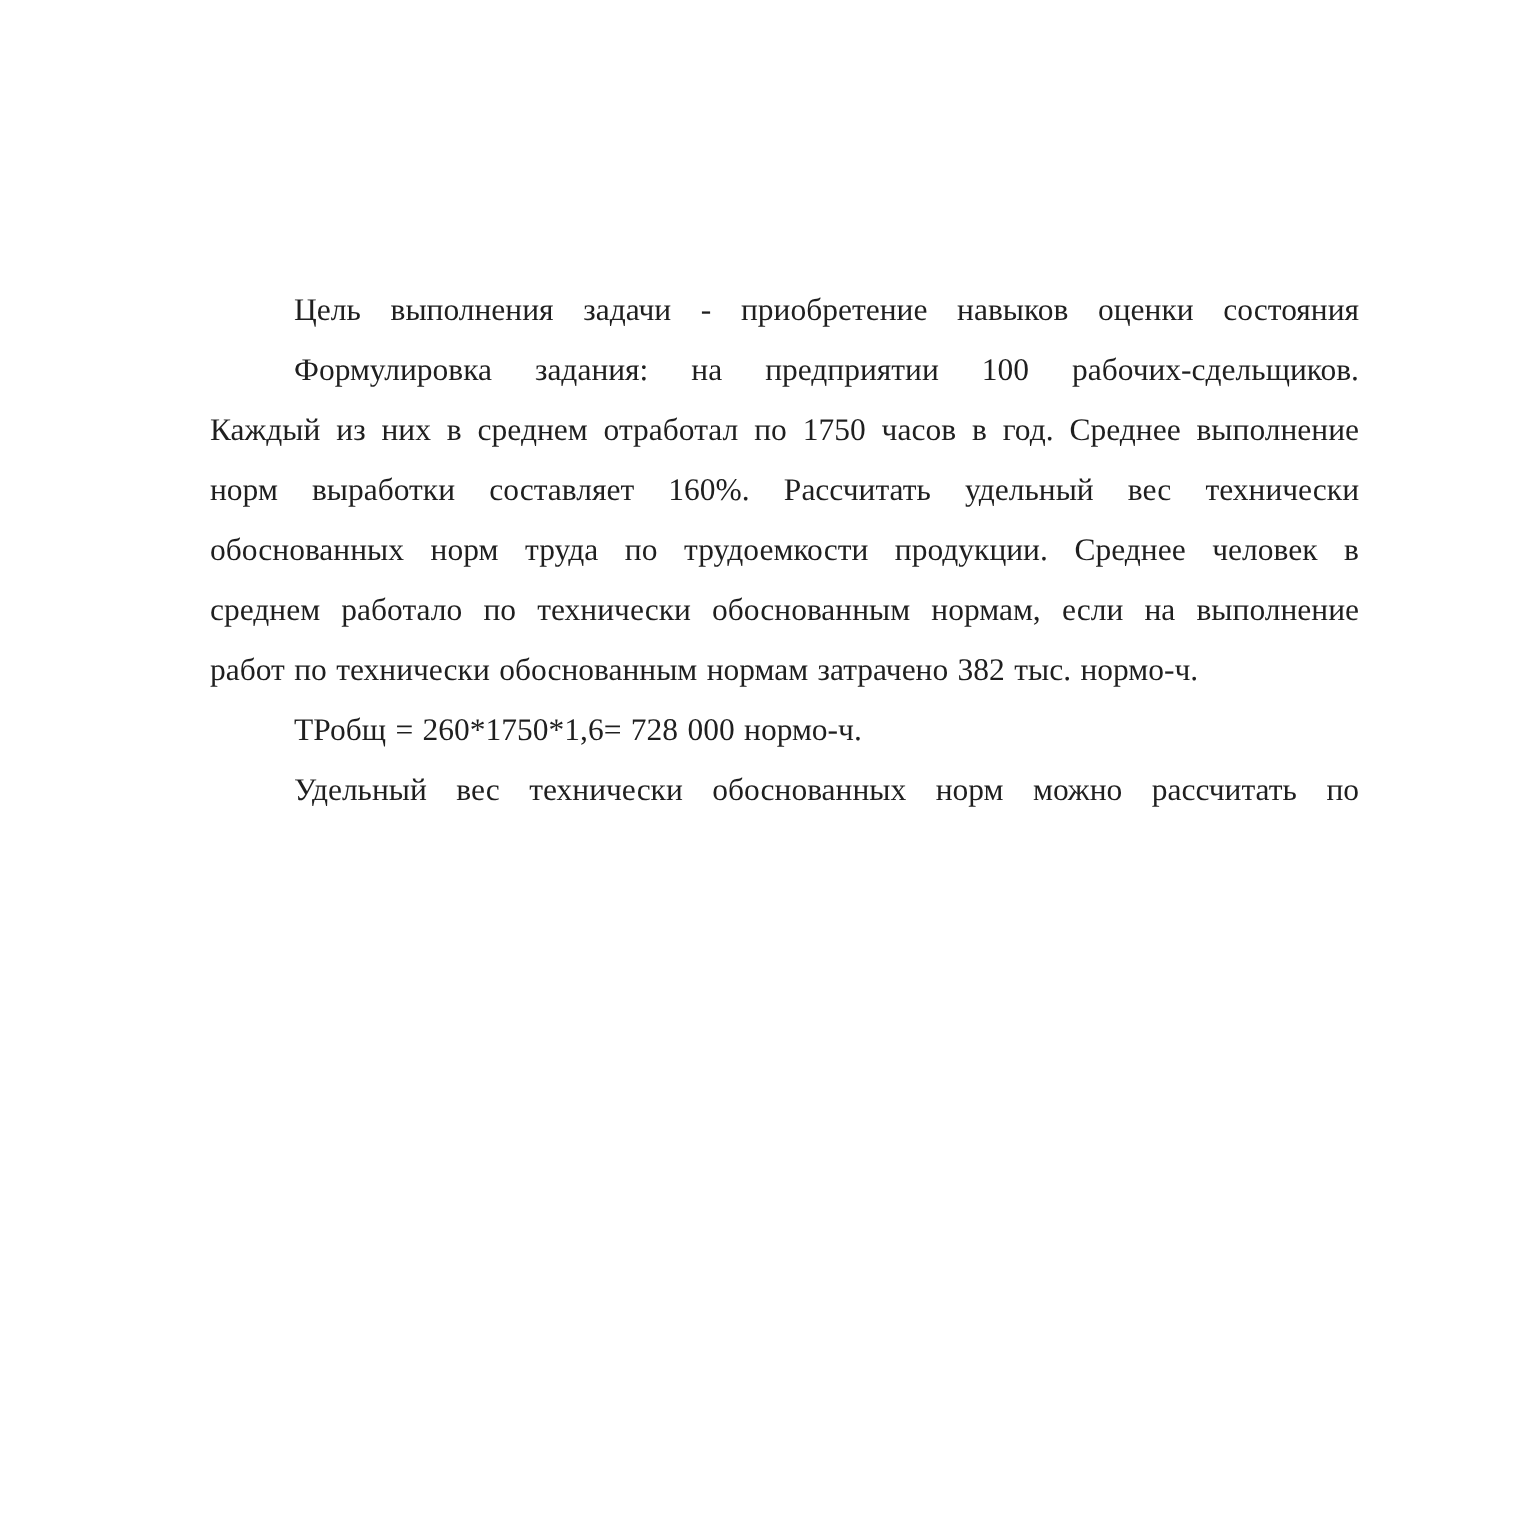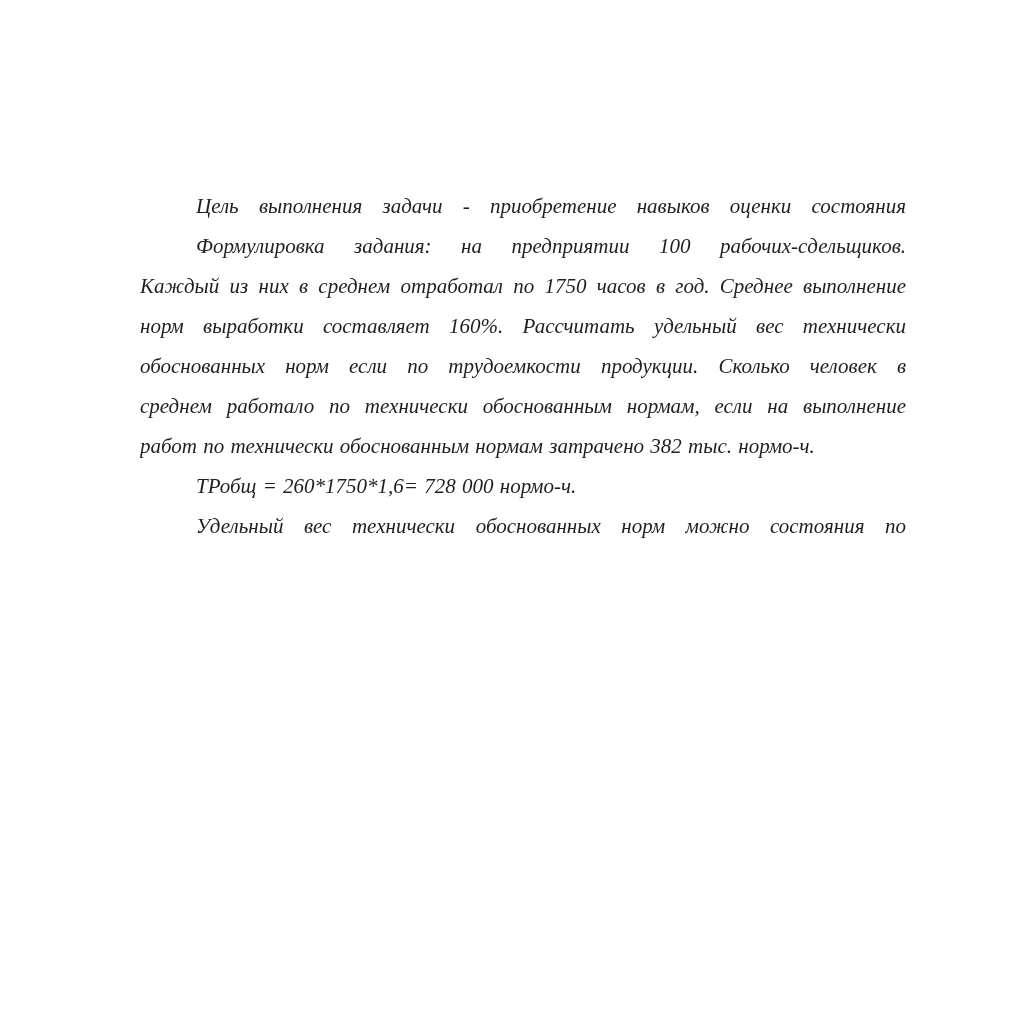--- a/index.html
+++ b/index.html
@@ -8,21 +8,20 @@
     background: #ffffff;
   }
   .page {
     position: relative;
     width: 1024px;
     height: 736px;
     background: #ffffff;
     overflow: hidden;
     font-family: "Liberation Serif", "DejaVu Serif", serif;
     color: #1f1f1f;
-    font-style: italic;
   }
   .textblock {
     position: absolute;
     left: 140px;
     top: 186px;
     width: 766px;
   }
   .paragraph {
     margin: 0;
     padding: 0;
@@ -48,24 +47,24 @@
 
 <div class="page">
   <div class="textblock">
       <div class="paragraph">
         <div class="line indent">Цель выполнения задачи - приобретение навыков оценки состояния</div>
       </div>
       <div class="paragraph">
         <div class="line indent">Формулировка задания: на предприятии 100 рабочих-сдельщиков.</div>
         <div class="line">Каждый из них в среднем отработал по 1750 часов в год. Среднее выполнение</div>
         <div class="line">норм выработки составляет 160%. Рассчитать удельный вес технически</div>
-        <div class="line">обоснованных норм если по трудоемкости продукции. Сколько человек в</div>
+        <div class="line">обоснованных норм труда по трудоемкости продукции. Среднее человек в</div>
         <div class="line">среднем работало по технически обоснованным нормам, если на выполнение</div>
         <div class="line last">работ по технически обоснованным нормам затрачено 382 тыс. нормо-ч.</div>
       </div>
       <div class="paragraph">
         <div class="line last indent">ТРобщ = 260*1750*1,6= 728 000 нормо-ч.</div>
       </div>
       <div class="paragraph">
-        <div class="line indent">Удельный вес технически обоснованных норм можно состояния по</div>
+        <div class="line indent">Удельный вес технически обоснованных норм можно рассчитать по</div>
       </div>
     </div>
 </div>
 
 </body></html>

